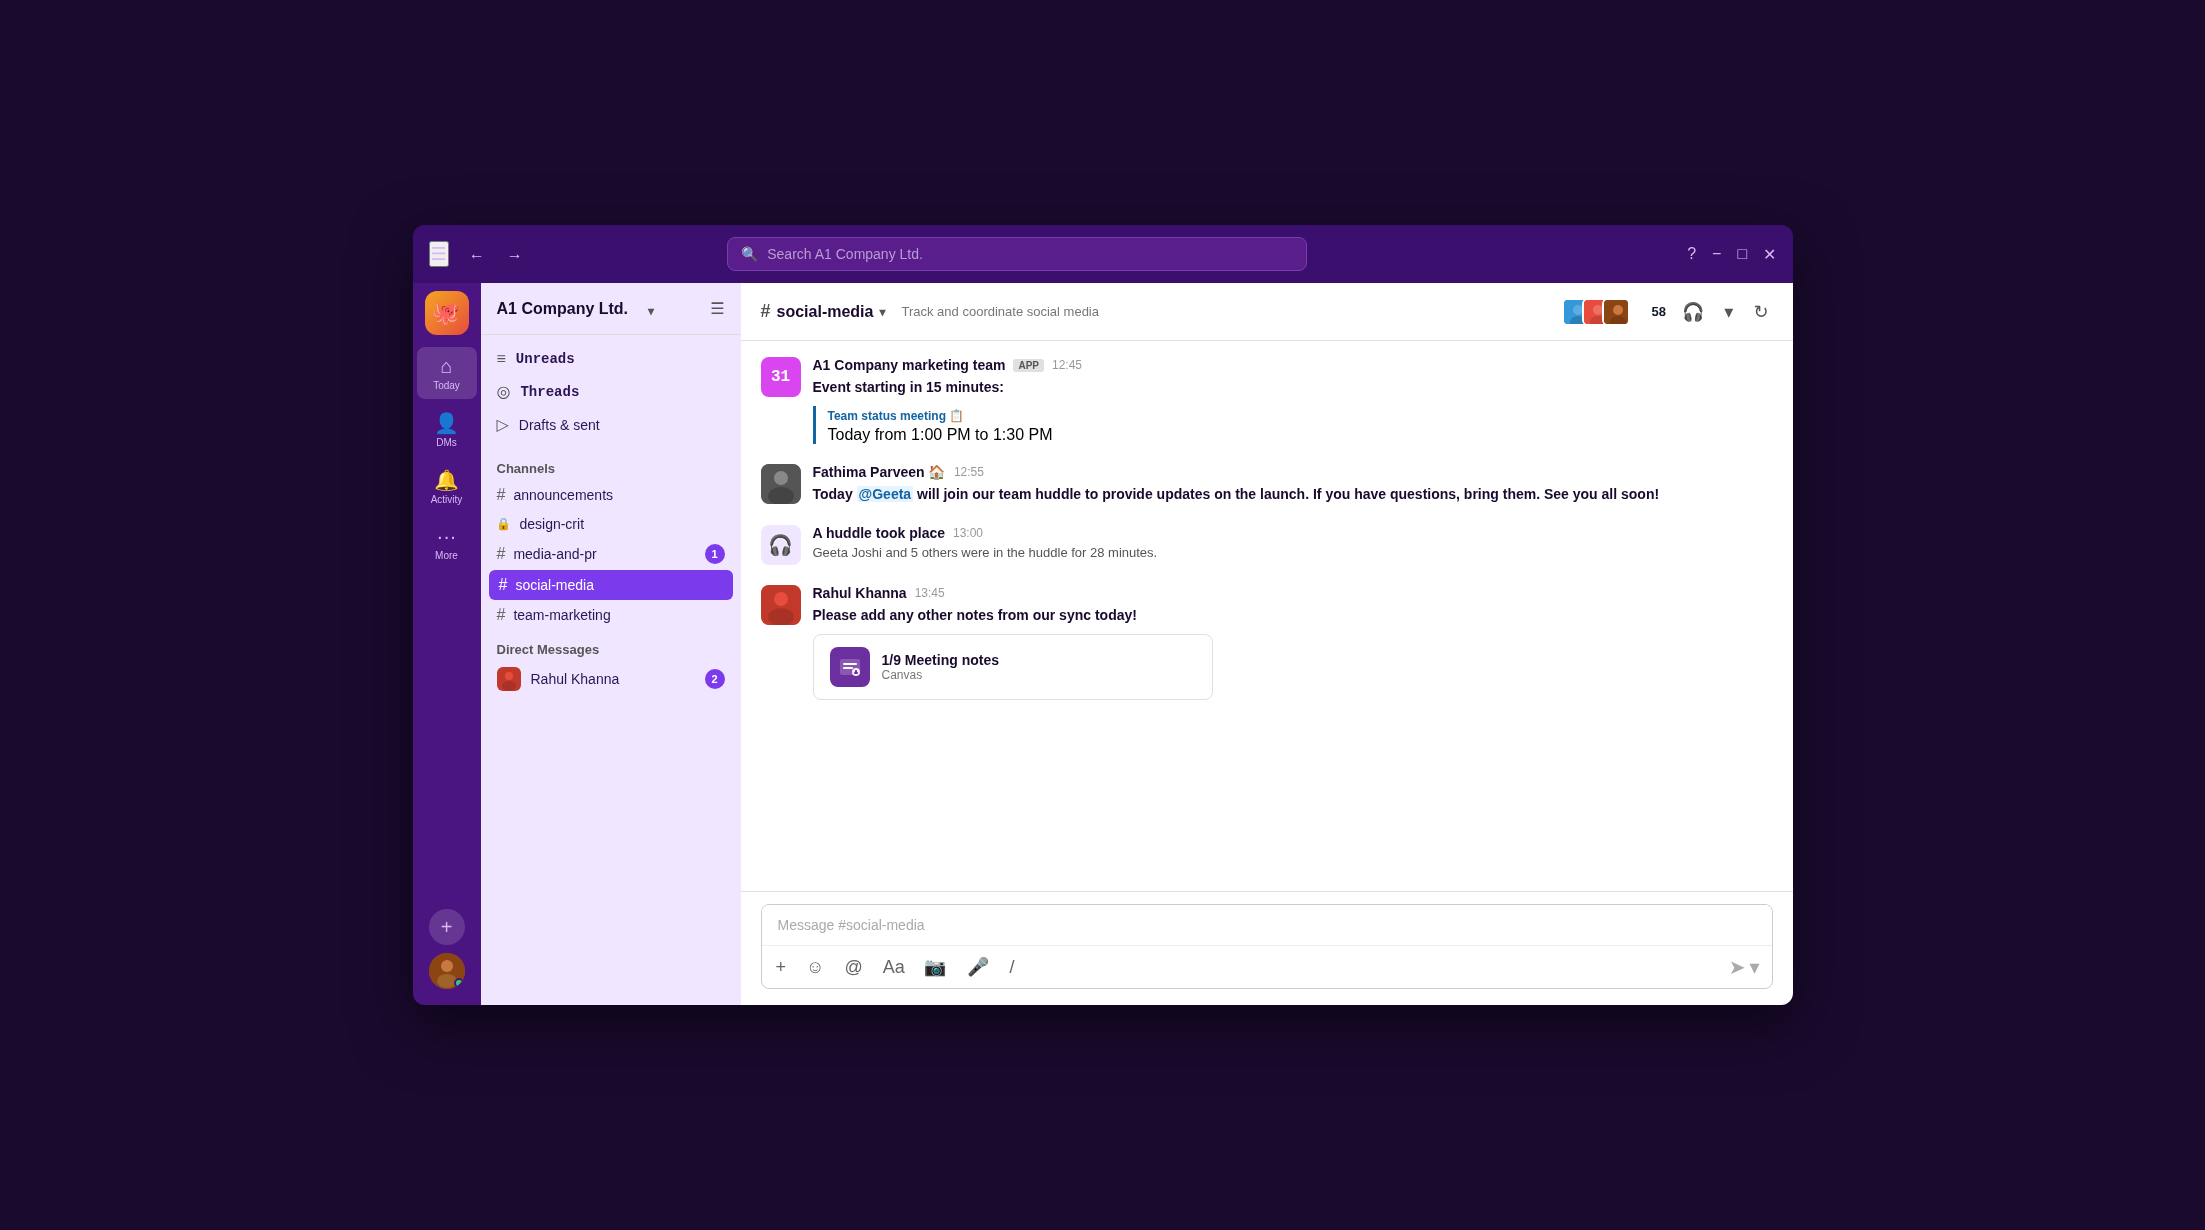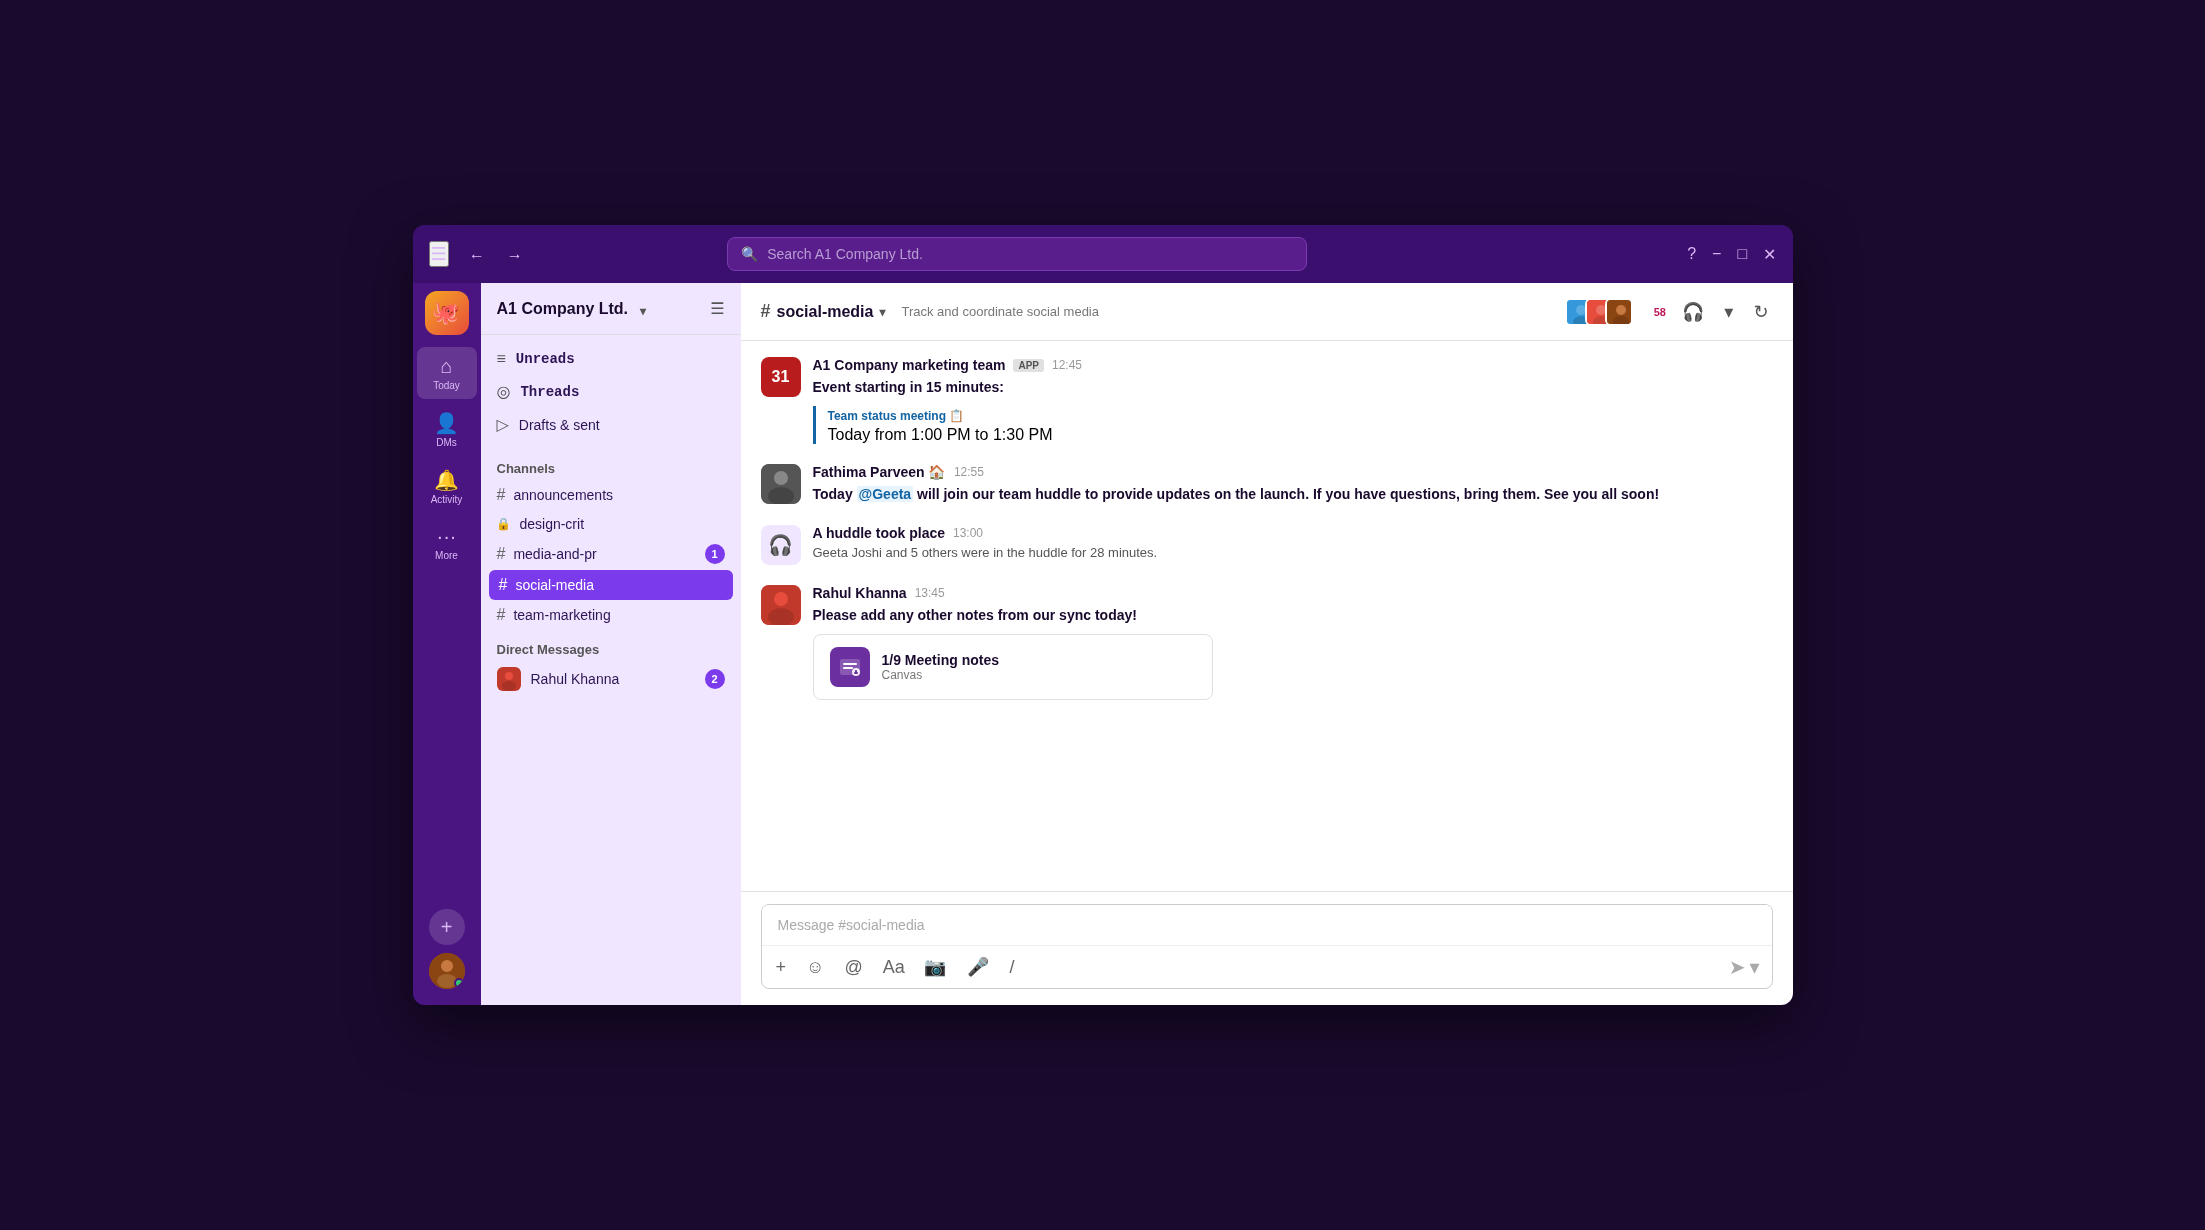--- a/index.html
+++ b/index.html
@@ -244,21 +244,21 @@
       padding: 16px 16px;
       border-bottom: 1px solid #ddd;
     }
 
     .workspace-name {
       font-size: 16px;
       font-weight: 700;
       color: #1a0a2e;
       display: flex;
       align-items: flex-end;
-      gap: 12px;
+      gap: 20px;
     }
 
     .workspace-chevron {
       font-size: 12px;
       color: #555;
     }
 
     .filter-icon {
       color: #555;
       cursor: pointer;
@@ -451,23 +451,23 @@
       margin-left: -8px;
       background: #ddd;
       overflow: hidden;
     }
 
     .member-avatar:first-child {
       margin-left: 0;
     }
 
     .member-count {
-      font-size: 11px;
+      font-size: 13px;
       font-weight: 600;
-      color: #be185d;
+      color: #0f172a;
       margin-left: 21px;
     }
 
     .header-action-btn {
       background: none;
       border: none;
       cursor: pointer;
       color: #555;
       font-size: 18px;
       padding: 4px;
@@ -499,22 +499,23 @@
       overflow: hidden;
       display: flex;
       align-items: center;
       justify-content: center;
       font-weight: bold;
       color: white;
       font-size: 14px;
     }
 
     .message-avatar.blue-31 {
-      background: #b91c1c;
+      background: #d946ef;
       font-size: 16px;
+      font-family: Liberation Mono, monospace;
     }
 
     .message-content {
       flex: 1;
     }
 
     .message-header {
       display: flex;
       align-items: center;
       gap: 8px;

